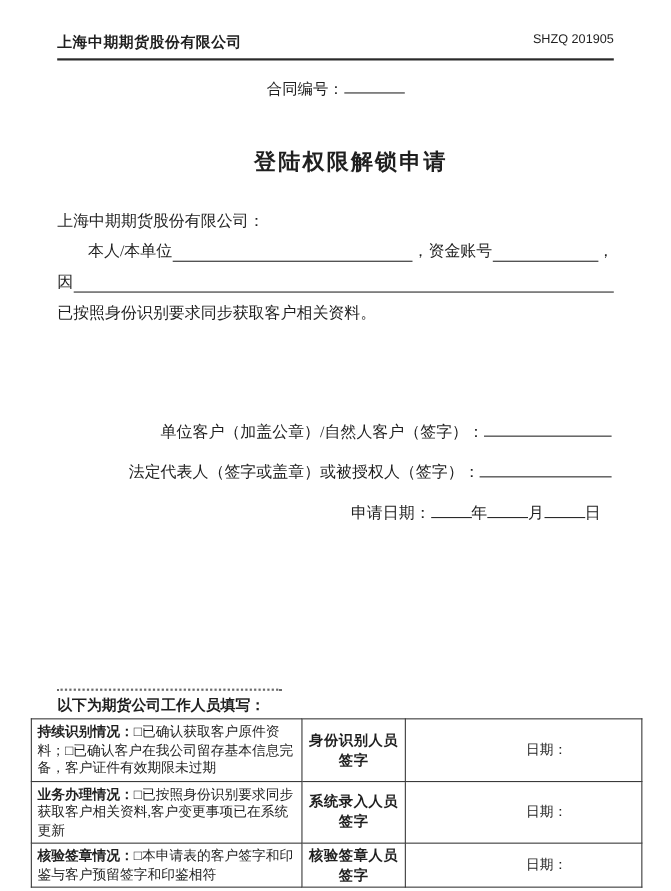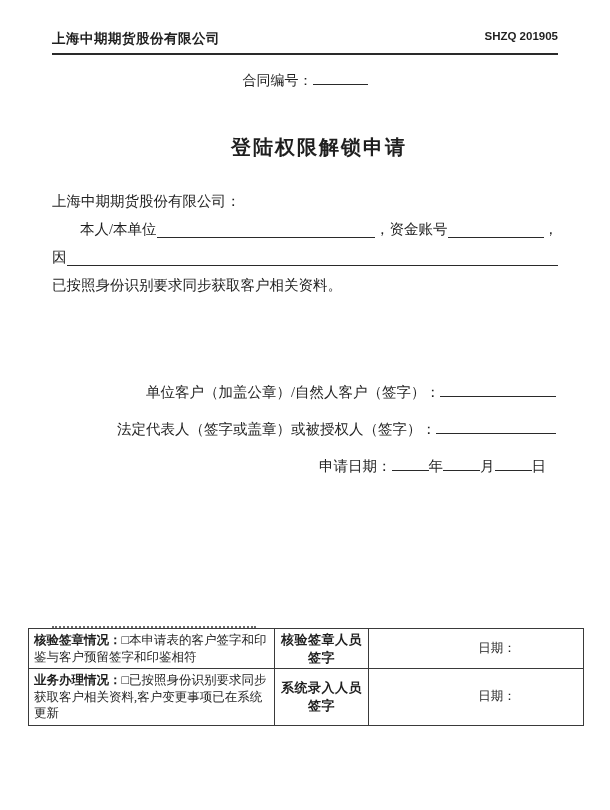--- a/index.html
+++ b/index.html
@@ -16,21 +16,21 @@
   .header {
     margin:30px 52px 0 52px;
     display:flex;
     justify-content:space-between;
     align-items:flex-start;
     border-bottom:2px solid #2a2a2a;
     padding-bottom:5px;
     font-family:"Liberation Sans","DejaVu Sans",sans-serif;
   }
   .header .company { font-size:13.5px; font-weight:bold; letter-spacing:.5px; }
-  .header .doc-code { font-size:11.5px; font-weight:bold; }
+  .header .doc-code { font-size:11.5px; font-weight:normal; }
 
   
   .contract-line {
     margin:16px 52px 0 52px;
     text-align:center;
     font-size:14px;
   }
   .blank {
     display:inline-block;
     border-bottom:1px solid #2a2a2a;
@@ -153,35 +153,41 @@
     <div class="sig-line second">
       <span>法定代表人（签字或盖章）或被授权人（签字）：</span><span class="blank"></span>
     </div>
     <div class="date-line">
       <span>申请日期：</span><span class="blank"></span><span>年</span><span class="blank"></span><span>月</span><span class="blank"></span><span>日</span>
     </div>
   </div>
 
   <div class="worker-section">
     <div class="dotted-divider"></div>
+    <div class="worker-heading">以下为期货公司工作人员填写：</div>
 
     <table class="worker-table">
       <colgroup>
           <col class="c1">
           <col class="c2">
           <col class="c3">
         </colgroup>
       <tbody>
         <tr>
-          <td class="desc"><span class="cell-label">核验签章情况：</span><span>□本申请表的客户签字和印鉴与客户预留签字和印鉴相符</span></td>
-          <td class="signer">核验签章人员签字</td>
+          <td class="desc"><span class="cell-label">持续识别情况：</span><span>□已确认获取客户原件资料；□已确认客户在我公司留存基本信息完备，客户证件有效期限未过期</span></td>
+          <td class="signer">身份识别人员签字</td>
           <td class="date-cell">日期：</td>
         </tr>
         <tr>
           <td class="desc"><span class="cell-label">业务办理情况：</span><span>□已按照身份识别要求同步获取客户相关资料,客户变更事项已在系统更新</span></td>
           <td class="signer">系统录入人员签字</td>
+          <td class="date-cell">日期：</td>
+        </tr>
+        <tr>
+          <td class="desc"><span class="cell-label">核验签章情况：</span><span>□本申请表的客户签字和印鉴与客户预留签字和印鉴相符</span></td>
+          <td class="signer">核验签章人员签字</td>
           <td class="date-cell">日期：</td>
         </tr>
       </tbody>
     </table>
   </div>
 
 </div>
 
 </body></html>

